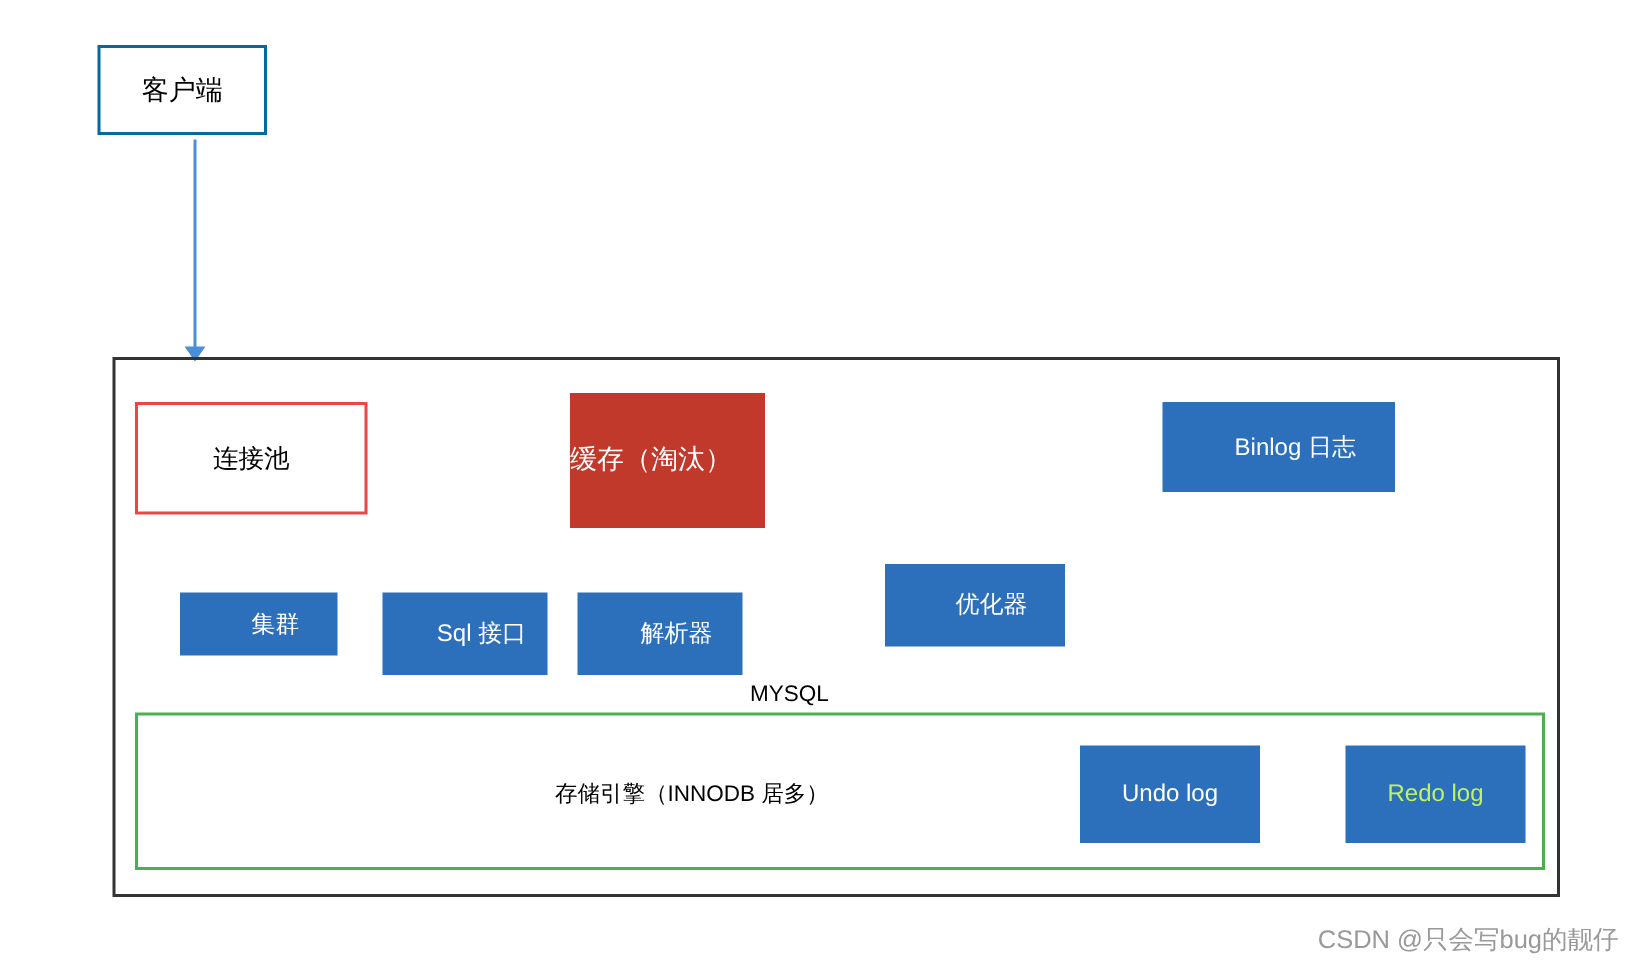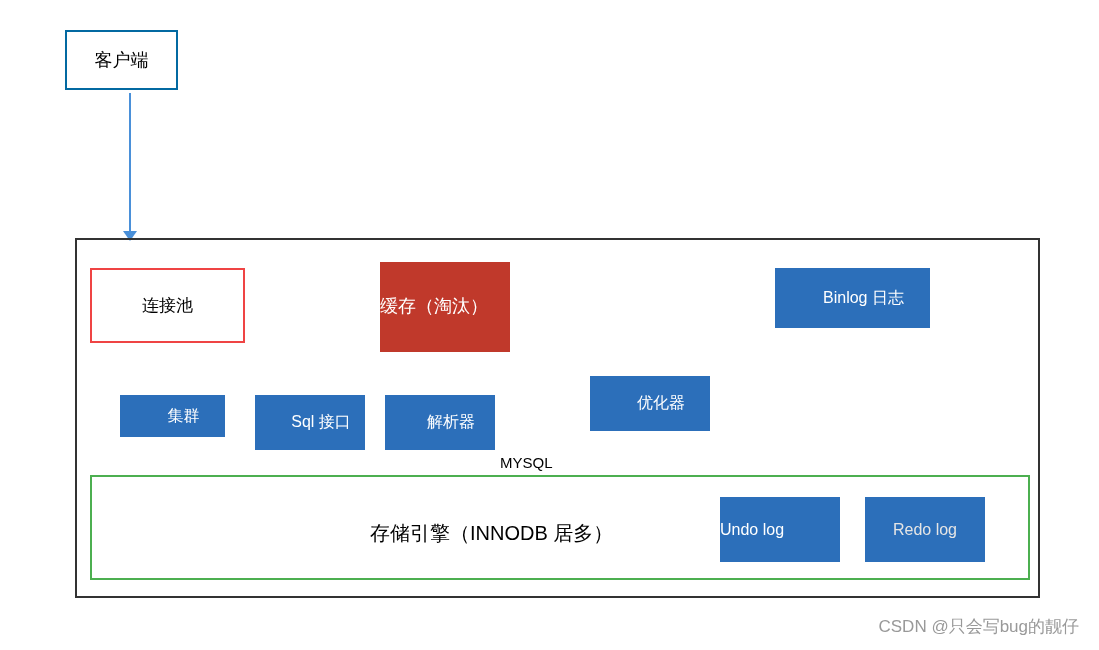--- a/index.html
+++ b/index.html
@@ -188,51 +188,52 @@
       justify-content: center;
       font-size: 16px;
       color: #fff;
     }
 
     
     .storage-label {
       position: absolute;
       top: 520px;
       left: 370px;
-      font-size: 20px;
+      font-size: 15px;
       color: #000;
     }
 
     
     .undo-box {
       position: absolute;
       top: 497px;
       left: 720px;
       width: 120px;
       height: 65px;
       background: #2c6fba;
       display: flex;
       align-items: center;
+      justify-content: center;
       font-size: 16px;
       color: #fff;
     }
 
     
     .redo-box {
       position: absolute;
       top: 497px;
-      left: 865px;
+      left: 897px;
       width: 120px;
       height: 65px;
       background: #2c6fba;
       display: flex;
       align-items: center;
       justify-content: center;
       font-size: 16px;
-      color: #e5e5e5;
+      color: #bef264;
     }
 
     
     .watermark {
       position: absolute;
       bottom: 12px;
       right: 20px;
       font-size: 17px;
       color: #999;
     }

